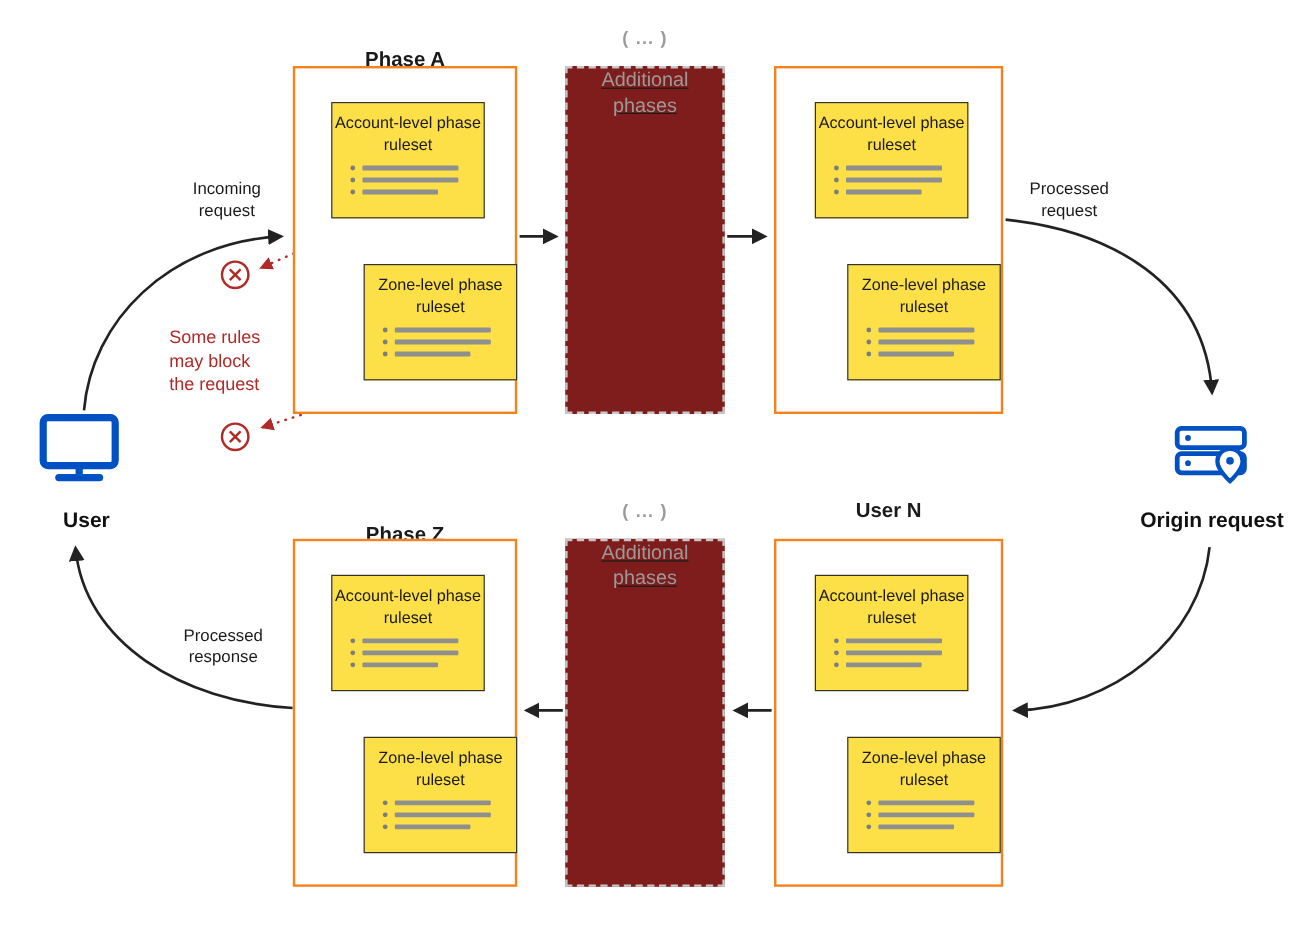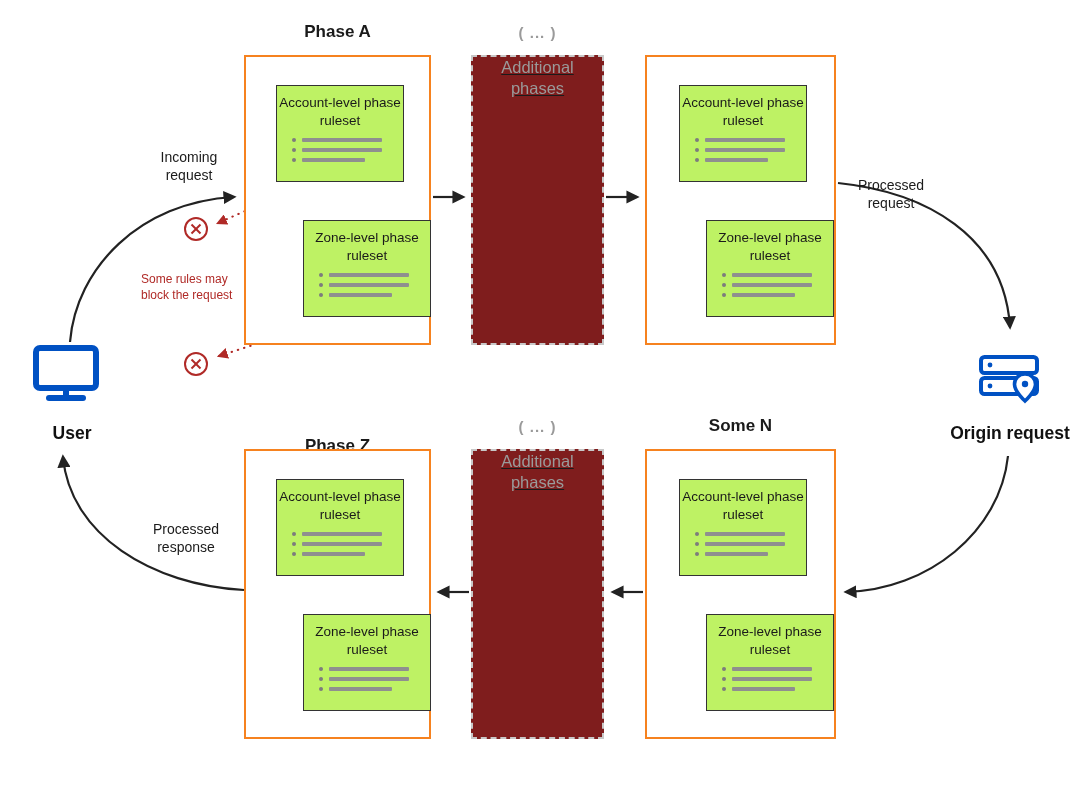--- a/index.html
+++ b/index.html
@@ -19,41 +19,41 @@
   }
   .phase-box.wide{width:191px;}
   .dashed-box{
     position:absolute;width:133px;height:290px;border:2px dashed #c8c8c8;background:#7f1d1d;box-sizing:border-box;
     display:flex;align-items:flex-start;justify-content:center;text-decoration:underline;
   }
   .dashed-box .label{
     font-size:16.5px;color:#9a9a9a;text-align:center;width:100px;line-height:1.3;
   }
   .ruleset-box{
-    position:absolute;left:30px;width:128px;height:97px;border:1px solid #333;background:#bef264;box-sizing:border-box;
+    position:absolute;left:30px;width:128px;height:97px;border:1px solid #333;background:#fde047;box-sizing:border-box;
   }
   .ruleset-box.first{top:28px;}
   .ruleset-box.second{top:163px;margin-left:27px;}
   .ruleset-label{
     margin-top:8px;text-align:center;font-size:13.5px;line-height:1.3;color:#1a1a1a;
   }
   .ruleset-lines{
     margin:9px 0 0 15px;display:flex;flex-direction:column;gap:6px;
   }
   .rline{display:flex;align-items:center;gap:6px;}
   .rline .dot{width:4px;height:4px;border-radius:50%;background:#7d7d7d;flex:none;}
   .rline .bar{height:4px;background:#8f8f8f;border-radius:1px;}
   .bar.b1{width:80px;}
   .bar.b2{width:80px;}
   .bar.b3{width:63px;}
   .flow-label{
     position:absolute;font-size:14px;font-weight:normal;text-align:center;line-height:1.3;color:#1a1a1a;
   }
   .block-note{
-    position:absolute;font-size:12px;line-height:1.3;color:#b02a27;text-align:left;width:92px;
+    position:absolute;font-size:15px;line-height:1.3;color:#b02a27;text-align:left;width:92px;
   }
   .endpoint-label{
     position:absolute;font-size:17.5px;font-weight:bold;text-align:center;color:#111;
   }
   svg.overlay{position:absolute;left:0;top:0;pointer-events:none;}
 </style>
 </head>
 <body>
 
 <div class="canvas">
@@ -111,21 +111,21 @@
       <line x1="191.5" y1="224.5" x2="200.5" y2="233.5"></line>
       <line x1="200.5" y1="224.5" x2="191.5" y2="233.5"></line>
     </g>
     <g stroke="#b02a27" stroke-width="2" fill="#fff">
       <circle cx="196" cy="364" r="11"></circle>
       <line x1="191.5" y1="359.5" x2="200.5" y2="368.5"></line>
       <line x1="200.5" y1="359.5" x2="191.5" y2="368.5"></line>
     </g>
   </svg>
 
-  <div class="phase-title abs" style="left:244px;top:22px;width:187px;">Phase A</div>
+  <div class="phase-title abs" style="left:244px;top:40px;width:187px;">Phase A</div>
   <div class="ellipsis-title abs" style="left:471px;top:24px;width:133px;">( ... )</div>
 
   <div class="phase-box" style="left:244px;top:55px;">
     <div class="ruleset-box first">
       <div class="ruleset-label">Account-level phase ruleset</div>
       <div class="ruleset-lines">
         <div class="rline">
             <span class="dot"></span>
             <span class="bar b1"></span>
           </div>
@@ -194,21 +194,21 @@
         <div class="rline">
             <span class="dot"></span>
             <span class="bar b3"></span>
           </div>
       </div>
     </div>
   </div>
 
   <div class="phase-title abs" style="left:244px;top:436px;width:187px;">Phase Z</div>
   <div class="ellipsis-title abs" style="left:471px;top:418px;width:133px;">( ... )</div>
-  <div class="phase-title abs" style="left:645px;top:416px;width:191px;">Some N</div>
+  <div class="phase-title abs" style="left:645px;top:416px;width:191px;">User N</div>
 
   <div class="phase-box" style="left:244px;top:449px;">
     <div class="ruleset-box first">
       <div class="ruleset-label">Account-level phase ruleset</div>
       <div class="ruleset-lines">
         <div class="rline">
             <span class="dot"></span>
             <span class="bar b1"></span>
           </div>
         <div class="rline">
@@ -275,21 +275,21 @@
           </div>
         <div class="rline">
             <span class="dot"></span>
             <span class="bar b3"></span>
           </div>
       </div>
     </div>
   </div>
 
   <div class="flow-label" style="left:141px;top:148px;width:96px;">Incoming request</div>
-  <div class="flow-label" style="left:843px;top:148px;width:96px;margin-top:28px;">Processed request</div>
+  <div class="flow-label" style="left:843px;top:148px;width:96px;">Processed request</div>
   <div class="flow-label" style="left:138px;top:520px;width:96px;">Processed response</div>
 
   <div class="block-note" style="left:141px;top:272px;">Some rules may block the request</div>
 
   <svg class="abs" style="left:32px;top:344px;" width="68" height="60" viewBox="0 0 68 60">
     <rect x="4" y="4" width="60" height="40" rx="4" fill="none" stroke="#0051c3" stroke-width="6"></rect>
     <line x1="34" y1="44" x2="34" y2="51" stroke="#0051c3" stroke-width="6"></line>
     <line x1="17" y1="54" x2="51" y2="54" stroke="#0051c3" stroke-width="6" stroke-linecap="round"></line>
   </svg>
   <div class="endpoint-label" style="left:22px;top:423px;width:100px;">User</div>

